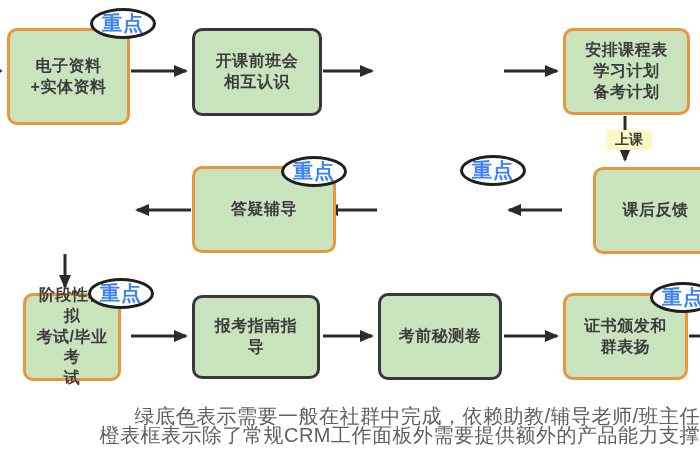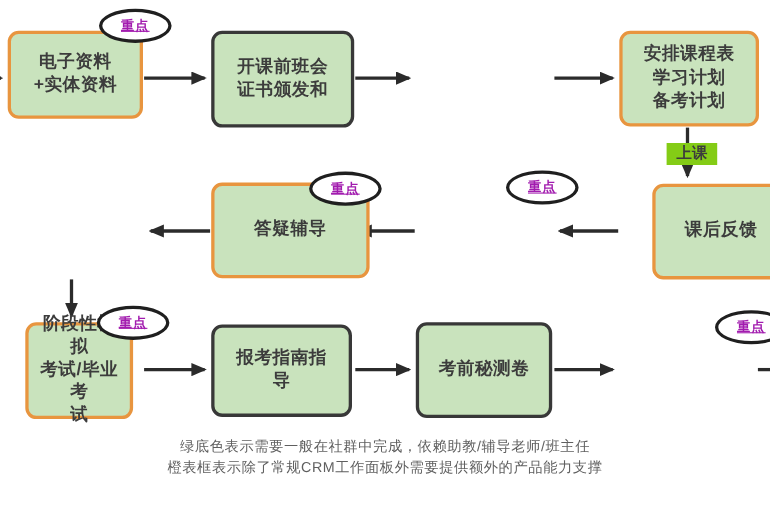--- a/index.html
+++ b/index.html
@@ -17,28 +17,28 @@
   .box.dark{border:3px solid #383838;}
   .box-label{
     white-space:pre-line;font-weight:700;color:#3c3c3c;
     font-size:16px;line-height:1.3;letter-spacing:0.5px;
   }
   .badge{
     position:absolute;z-index:3;width:66px;height:31px;background:#ffffff;
     border:3px solid #1f1f1f;border-radius:50%;box-sizing:border-box;
     display:flex;align-items:center;justify-content:center;
   }
-  .badge-label{color:#a21caf;font-weight:700;font-size:12px;letter-spacing:1px;text-decoration:underline;}
+  .badge-label{color:#3b82f6;font-weight:700;font-size:20px;letter-spacing:1px;}
   .edge-label{
-    position:absolute;z-index:3;background:#84cc16;padding:1px 3px;
+    position:absolute;z-index:3;background:#fef9c3;padding:1px 3px;
     font-size:14px;font-weight:600;color:#3c3c3c;text-align:center;
   }
   .legend{
-    position:absolute;z-index:2;left:0;right:0;top:396px;text-align:center;
-    color:#5f5f5f;font-size:13px;line-height:19px;letter-spacing:0.5px;
+    position:absolute;z-index:2;left:0;right:0;top:407px;text-align:right;
+    color:#5f5f5f;font-size:20px;line-height:19px;letter-spacing:0.5px;
   }
 </style>
 </head>
 <body>
 
 <div id="canvas">
 
   <svg id="arrow-layer" width="700" height="470" viewBox="0 0 700 470">
     <defs>
       <marker id="ah" markerUnits="userSpaceOnUse" markerWidth="14" markerHeight="12" refX="12" refY="6" orient="auto">
@@ -53,27 +53,27 @@
     <line x1="562" y1="210" x2="509" y2="210" stroke="#2b2b2b" stroke-width="3" marker-end="url(#ah)"></line>
     <line x1="377" y1="210" x2="326" y2="210" stroke="#2b2b2b" stroke-width="3" marker-end="url(#ah)"></line>
     <line x1="191" y1="210" x2="137" y2="210" stroke="#2b2b2b" stroke-width="3" marker-end="url(#ah)"></line>
     <line x1="65" y1="254" x2="65" y2="287" stroke="#2b2b2b" stroke-width="3" marker-end="url(#ah)"></line>
     <line x1="131" y1="336" x2="186" y2="336" stroke="#2b2b2b" stroke-width="3" marker-end="url(#ah)"></line>
     <line x1="323" y1="336" x2="372" y2="336" stroke="#2b2b2b" stroke-width="3" marker-end="url(#ah)"></line>
     <line x1="504" y1="336" x2="557" y2="336" stroke="#2b2b2b" stroke-width="3" marker-end="url(#ah)"></line>
     <line x1="689" y1="336" x2="702" y2="336" stroke="#2b2b2b" stroke-width="3"></line>
   </svg>
 
-  <div class="box orange" style="left:7px;top:28px;width:123px;height:80px">
+  <div class="box orange" style="left:7px;top:28px;width:123px;height:97px">
     <span class="box-label">电子资料
 +实体资料</span>
   </div>
   <div class="box dark" style="left:192px;top:28px;width:130px;height:88px">
     <span class="box-label">开课前班会
-证书颁发和</span>
+相互认识</span>
   </div>
   <div class="box orange" style="left:563px;top:28px;width:127px;height:87px">
     <span class="box-label">安排课程表
 学习计划
 备考计划</span>
   </div>
 
   <div class="box orange" style="left:192px;top:166px;width:144px;height:87px">
     <span class="box-label">答疑辅导</span>
   </div>
@@ -85,20 +85,24 @@
     <span class="box-label">阶段性模拟
 考试/毕业考
 试</span>
   </div>
   <div class="box dark" style="left:378px;top:293px;width:124px;height:87px">
     <span class="box-label">考前秘测卷</span>
   </div>
   <div class="box dark" style="left:192px;top:295px;width:128px;height:84px">
     <span class="box-label">报考指南指
 导</span>
+  </div>
+  <div class="box orange" style="left:563px;top:293px;width:125px;height:87px">
+    <span class="box-label">证书颁发和
+群表扬</span>
   </div>
 
   <div class="badge" style="left:90px;top:8px">
     <span class="badge-label">重点</span>
   </div>
   <div class="badge" style="left:281px;top:156px">
     <span class="badge-label">重点</span>
   </div>
   <div class="badge" style="left:460px;top:155px">
     <span class="badge-label">重点</span>

